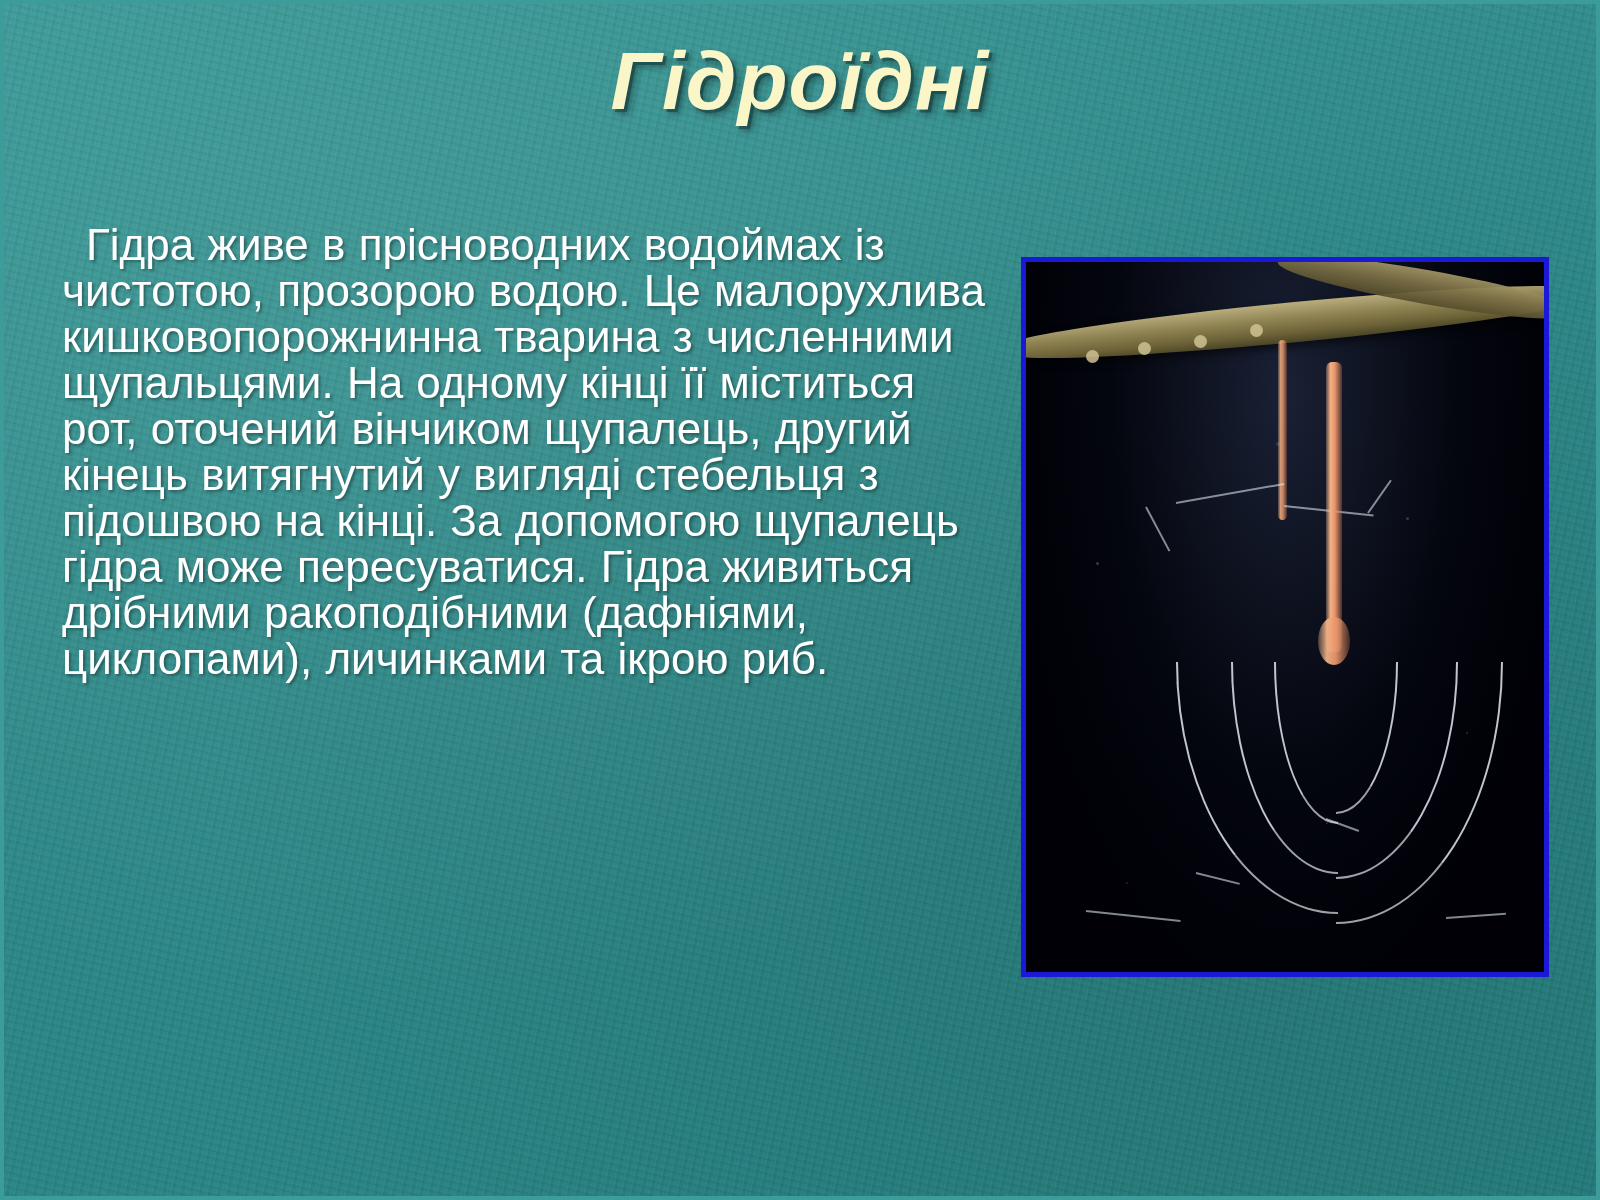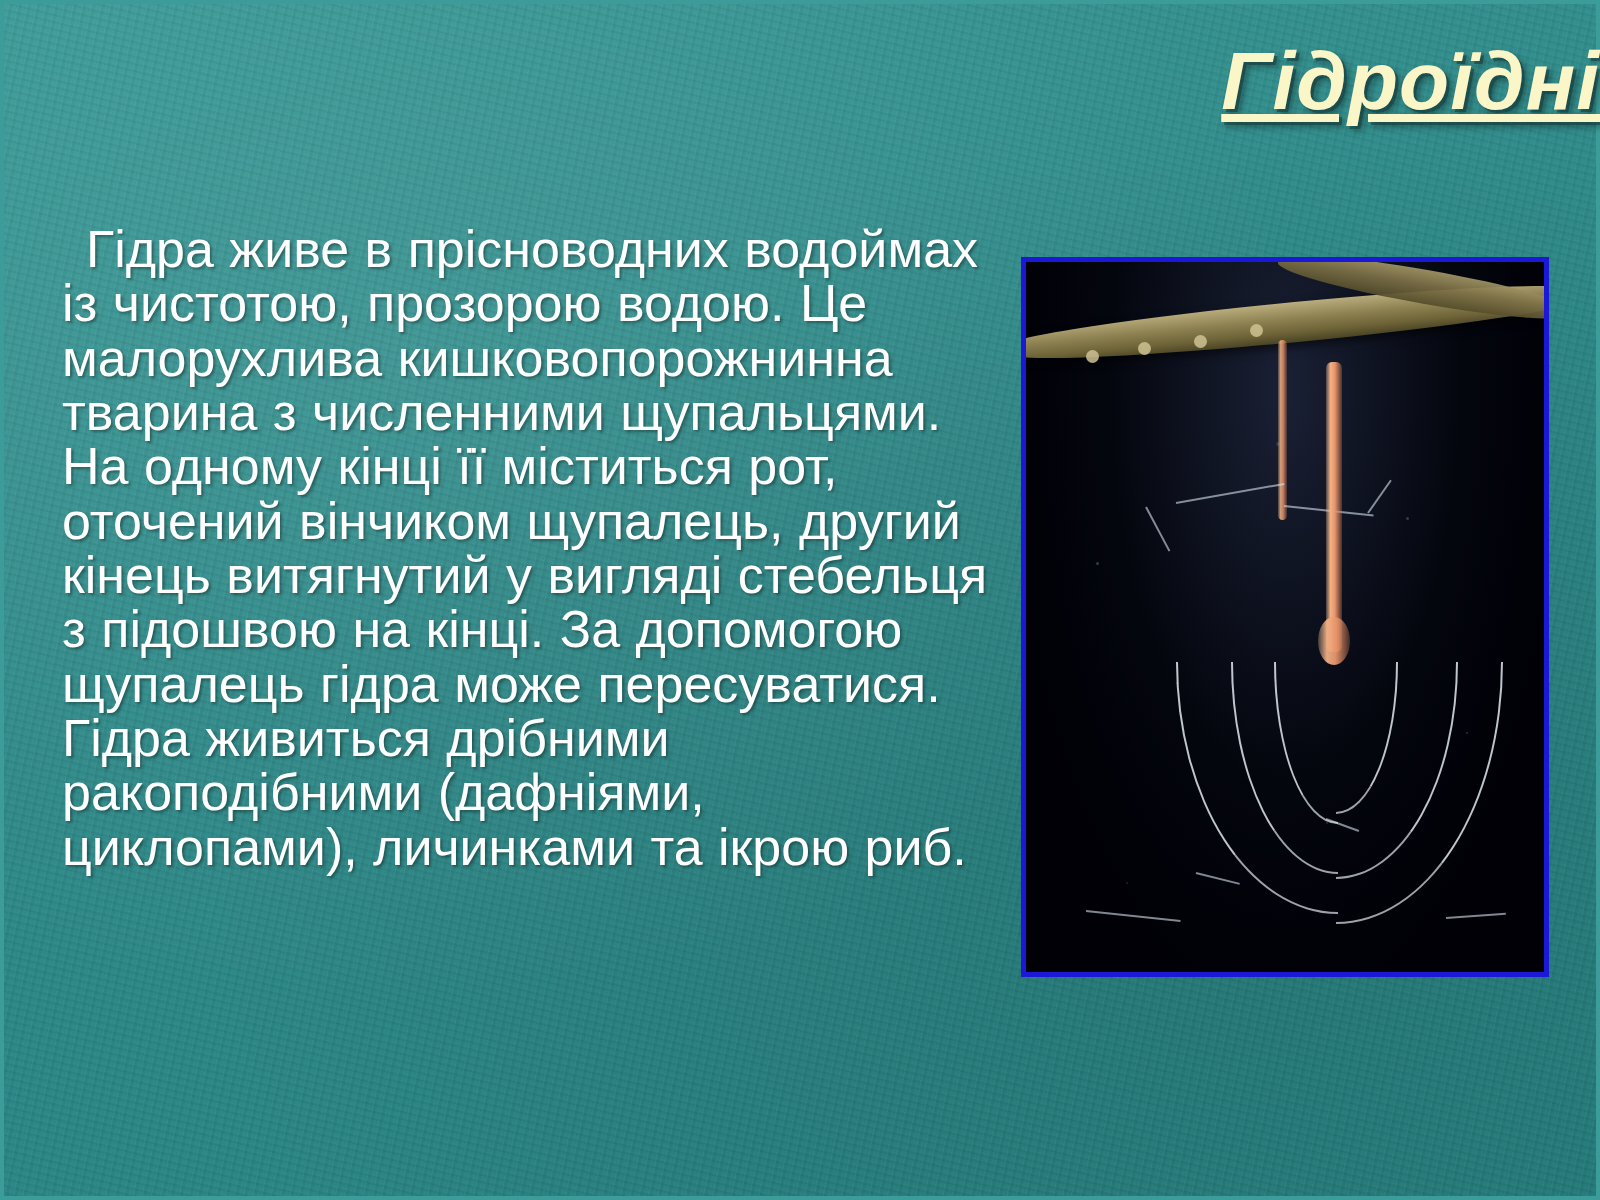--- a/index.html
+++ b/index.html
@@ -31,40 +31,39 @@
     left: 0; top: 0; right: 0; bottom: 0;
     border: 4px solid #3c9c99;
     pointer-events: none;
   }
 
   .title {
     position: absolute;
     left: 0;
     top: 34px;
     width: 1600px;
-    text-align: right;
+    text-align: center;
     font-size: 82px;
     font-style: italic;
     font-weight: bold;
     color: #fbf6c8;
     letter-spacing: 1px;
     text-shadow:
       3px 3px 0px rgba(20,60,60,0.55),
       5px 5px 7px rgba(0,0,0,0.35);
     white-space: nowrap;
-    text-decoration: underline;
   }
 
   .body-text {
     position: absolute;
     left: 62px;
     top: 222px;
     width: 930px;
     color: #ffffff;
-    font-size: 52px;
+    font-size: 44px;
     line-height: 1.045;
     text-indent: 24px;
     text-align: left;
     text-shadow: 2px 2px 3px rgba(0,0,0,0.35);
     word-spacing: 1px;
   }
 
   .photo-frame {
     position: absolute;
     left: 1021px;

